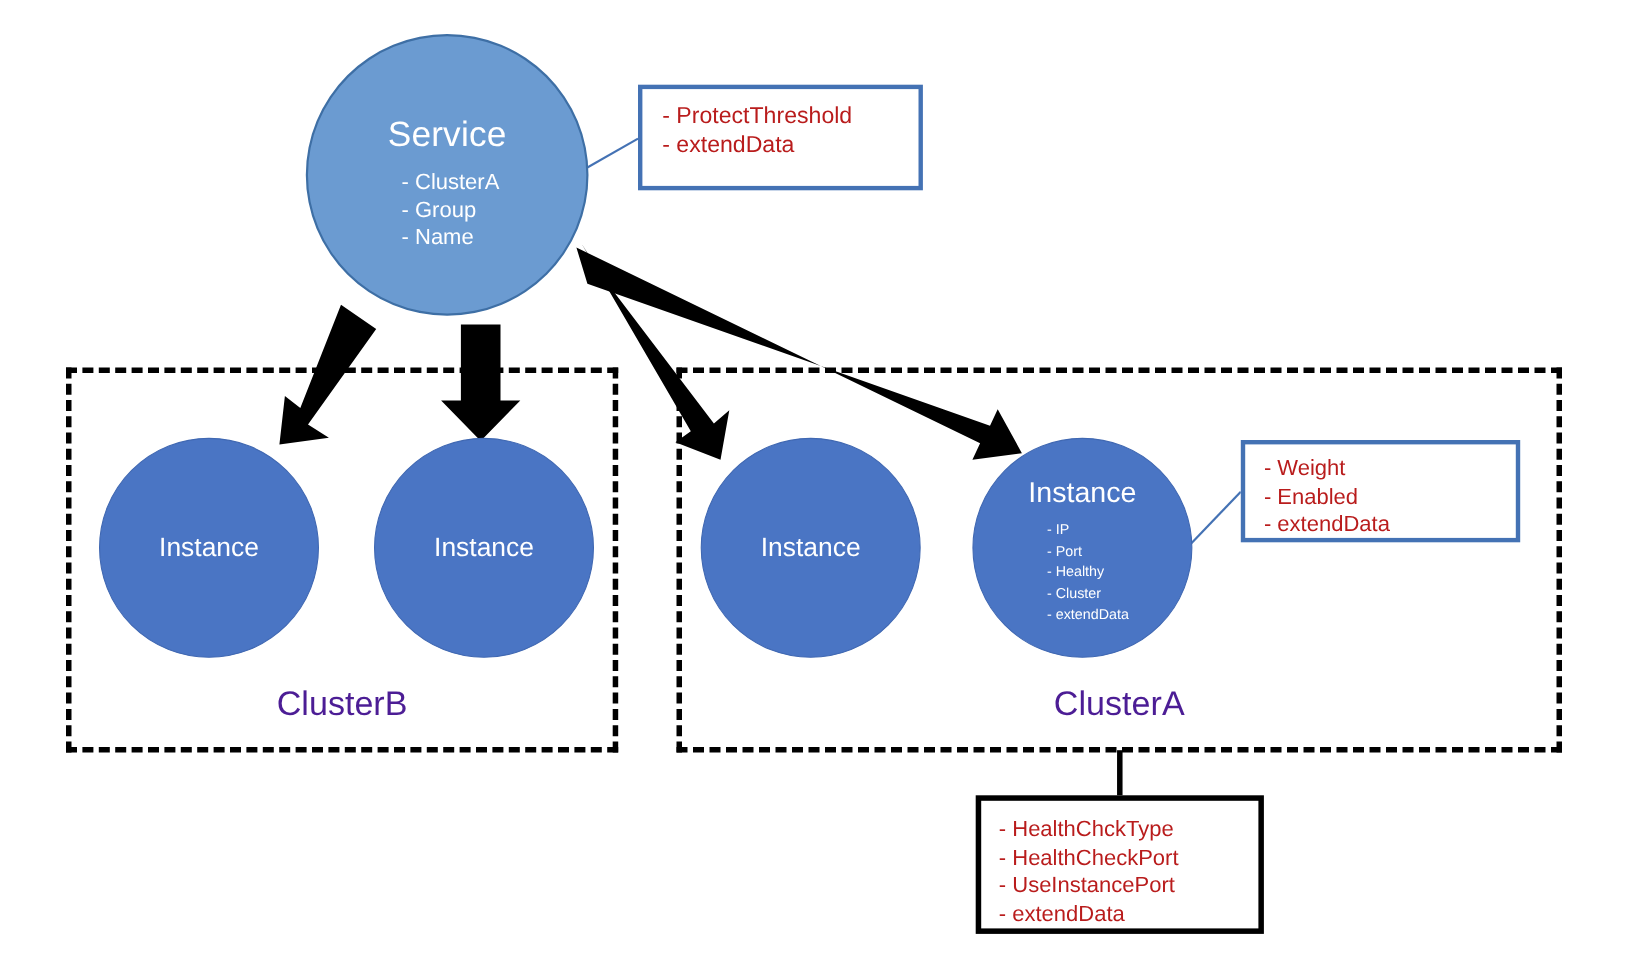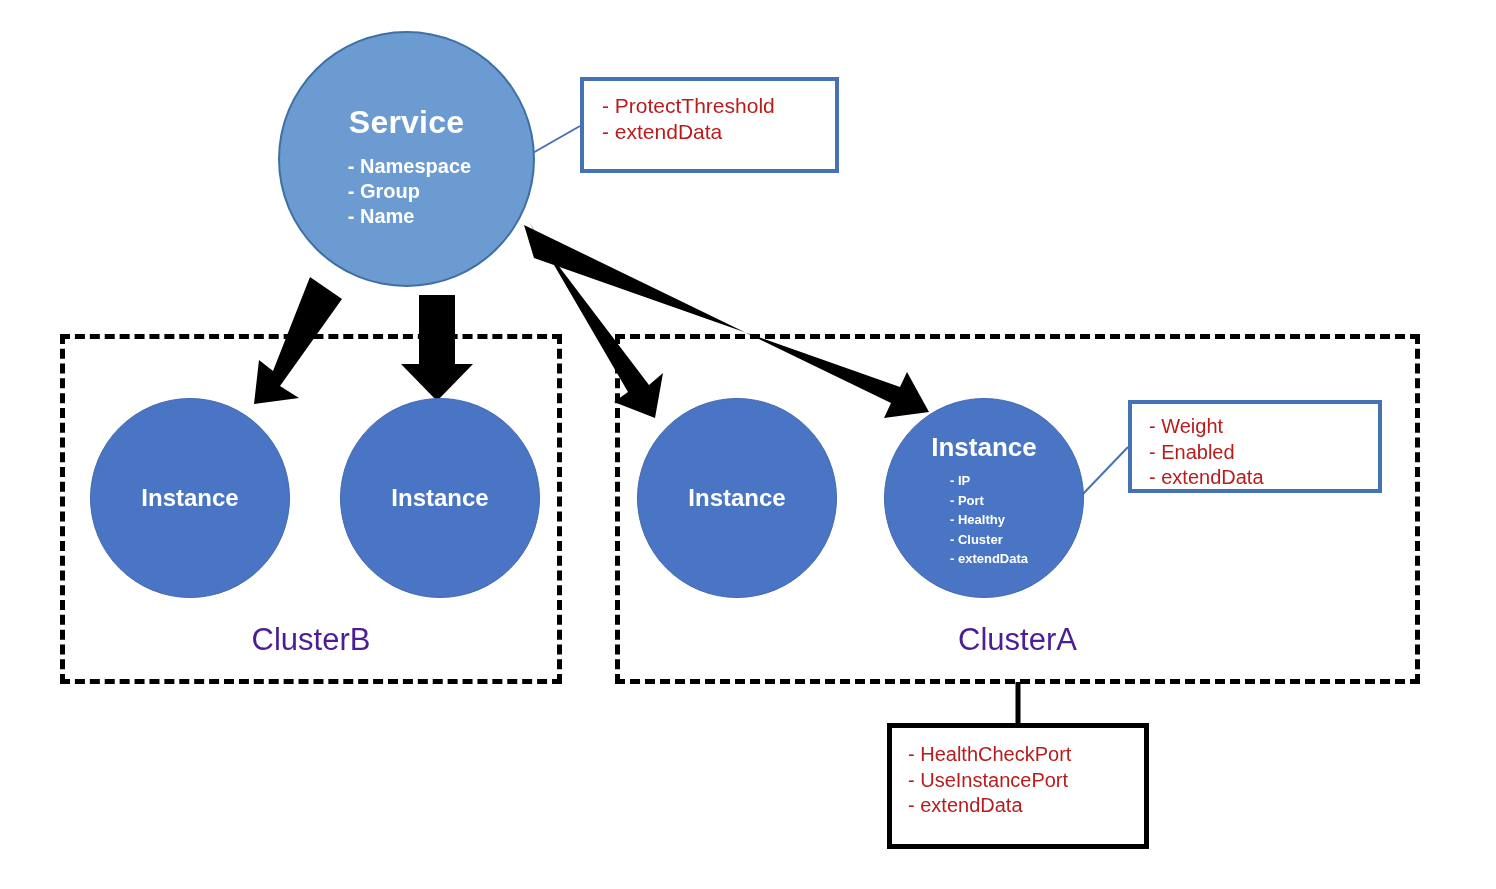--- a/index.html
+++ b/index.html
@@ -27,21 +27,20 @@
   }
   
   .circle {
     position: absolute;
     border-radius: 50%;
     box-sizing: border-box;
     display: flex;
     flex-direction: column;
     align-items: center;
     color: #ffffff;
-    font-weight: bold;
   }
   .circle-service {
     left: 278px; top: 31px;
     width: 257px; height: 256px;
     background: #6B9BD1;
     border: 2px solid #3E6FA5;
   }
   .circle-service .c-title {
     font-size: 32px;
     line-height: 1;
@@ -173,21 +172,21 @@
 
     <g>
       <polygon fill="#000000" points="
         524,225 534,258 900,387 907,372 929,412 884,418 891,403"></polygon>
     </g>
   </svg>
 
   <div class="circle circle-service">
     <div class="c-title">Service</div>
     <div class="c-list">
-      <div>- Namespace</div>
+      <div>- ClusterA</div>
       <div>- Group</div>
       <div>- Name</div>
     </div>
   </div>
 
   <div class="callout callout-blue callout-service">
     <div class="c-row">- ProtectThreshold</div>
     <div class="c-row">- extendData</div>
   </div>
 
@@ -216,18 +215,19 @@
   <div class="callout callout-blue callout-weight">
     <div class="c-row">- Weight</div>
     <div class="c-row">- Enabled</div>
     <div class="c-row">- extendData</div>
   </div>
 
   <div class="cluster-label label-b">ClusterB</div>
   <div class="cluster-label label-a">ClusterA</div>
 
   <div class="callout callout-health">
+    <div class="c-row">- HealthChckType</div>
     <div class="c-row">- HealthCheckPort</div>
     <div class="c-row">- UseInstancePort</div>
     <div class="c-row">- extendData</div>
   </div>
 
 </div>
 
 </body></html>

